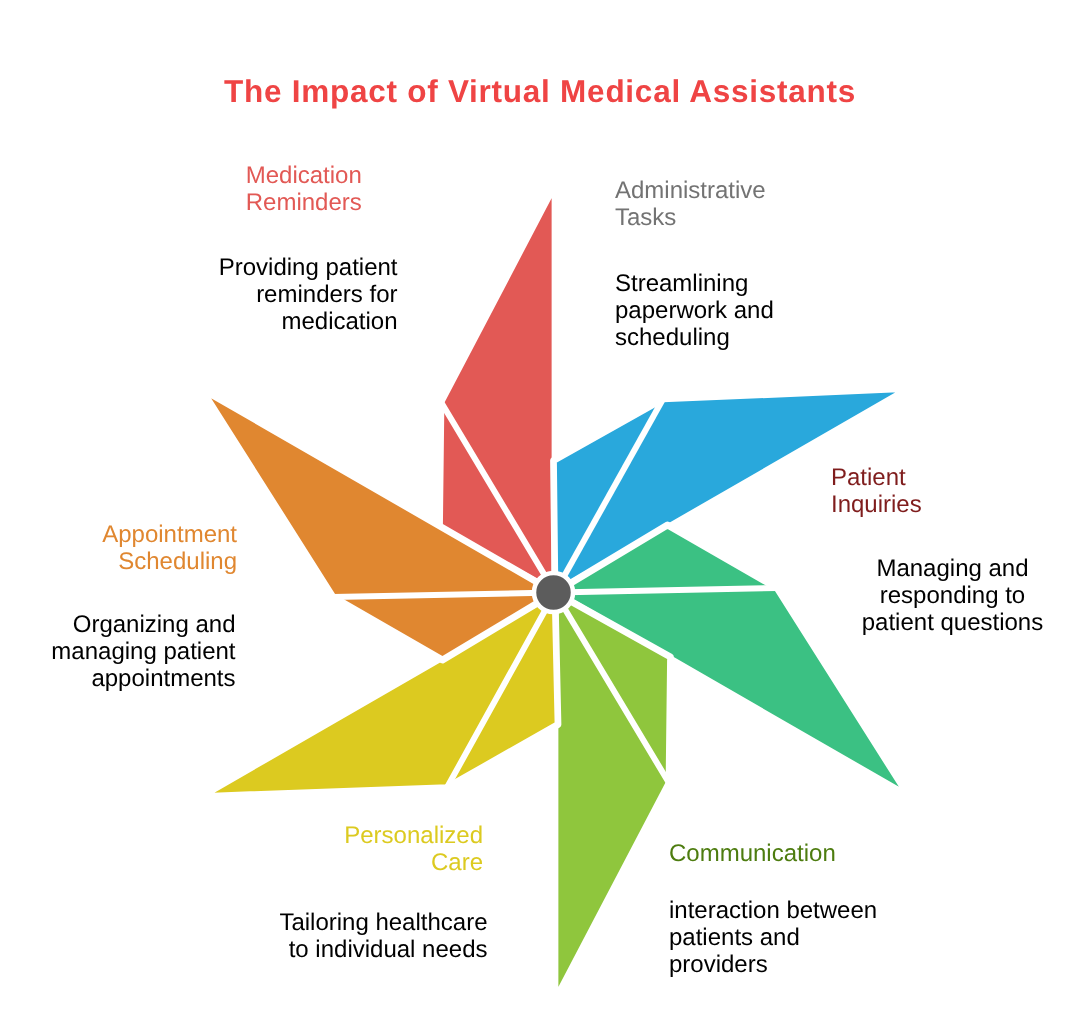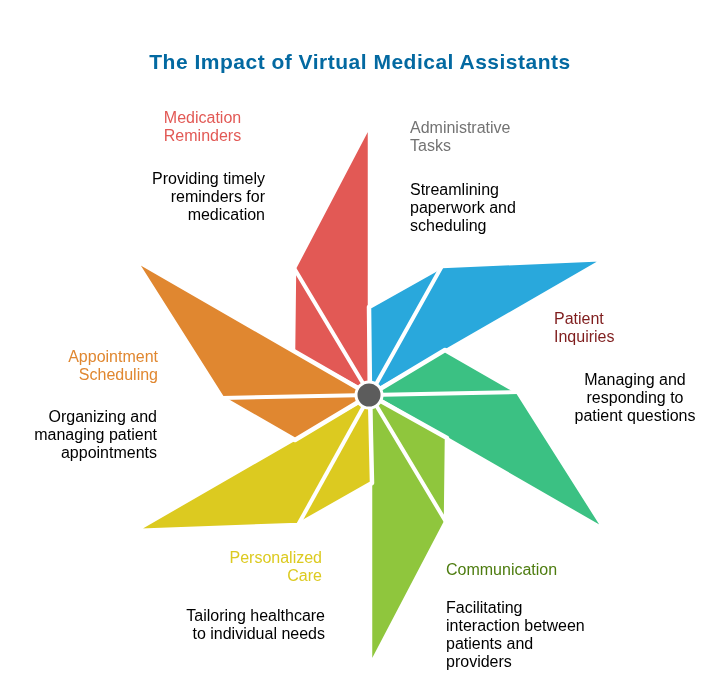--- a/index.html
+++ b/index.html
@@ -2,21 +2,21 @@
 <html><head>
 <meta charset="utf-8">
 <style>
   html,body{margin:0;padding:0;background:#ffffff;}
   .canvas{
     position:relative;width:720px;height:680px;background:#ffffff;overflow:hidden;
     font-family:"Liberation Sans", sans-serif;
   }
   .page-title{
     position:absolute;left:0;right:0;top:50px;text-align:center;
-    font-size:21px;font-weight:bold;letter-spacing:.5px;color:#0369a1;
+    font-size:21px;font-weight:bold;letter-spacing:.5px;color:#ef4444;
   }
   .pinwheel{position:absolute;left:0;top:0;}
   .blade{stroke:#ffffff;stroke-width:4.5;stroke-linejoin:round;}
   .fold{stroke:#ffffff;stroke-width:4;stroke-linecap:round;}
   .hub{stroke:#ffffff;stroke-width:3;}
   .callout{position:absolute;}
   .label span,.desc span{display:block;}
   .t-med-label    {left:110px;top:109px;width:185px;text-align:center;}
   .t-med-desc     {left:95px; top:170px;width:170px;text-align:right;}
   .t-admin-label  {left:410px;top:119px;width:220px;text-align:left;}
@@ -64,21 +64,21 @@
       <line class="fold" x1="370" y1="395" x2="222" y2="398"></line>
     </g>
     <circle class="hub" cx="369" cy="395" r="13" fill="#5c5c5c"></circle>
   </svg>
 
   <div class="callout label t-med-label" style="color: rgb(226, 89, 85);">
     <span>Medication</span>
     <span>Reminders</span>
   </div>
   <div class="callout desc t-med-desc">
-    <span>Providing timely</span>
+    <span>Providing patient</span>
     <span>reminders for</span>
     <span>medication</span>
   </div>
 
   <div class="callout label t-admin-label" style="color: #737373;">
     <span>Administrative</span>
     <span>Tasks</span>
   </div>
   <div class="callout desc t-admin-desc">
     <span>Streamlining</span>
@@ -93,21 +93,20 @@
   <div class="callout desc t-patient-desc">
     <span>Managing and</span>
     <span>responding to</span>
     <span>patient questions</span>
   </div>
 
   <div class="callout label t-comm-label" style="color: #4d7c0f;">
     <span>Communication</span>
   </div>
   <div class="callout desc t-comm-desc">
-    <span>Facilitating</span>
     <span>interaction between</span>
     <span>patients and</span>
     <span>providers</span>
   </div>
 
   <div class="callout label t-pers-label" style="color: rgb(220, 202, 32);">
     <span>Personalized</span>
     <span>Care</span>
   </div>
   <div class="callout desc t-pers-desc">

